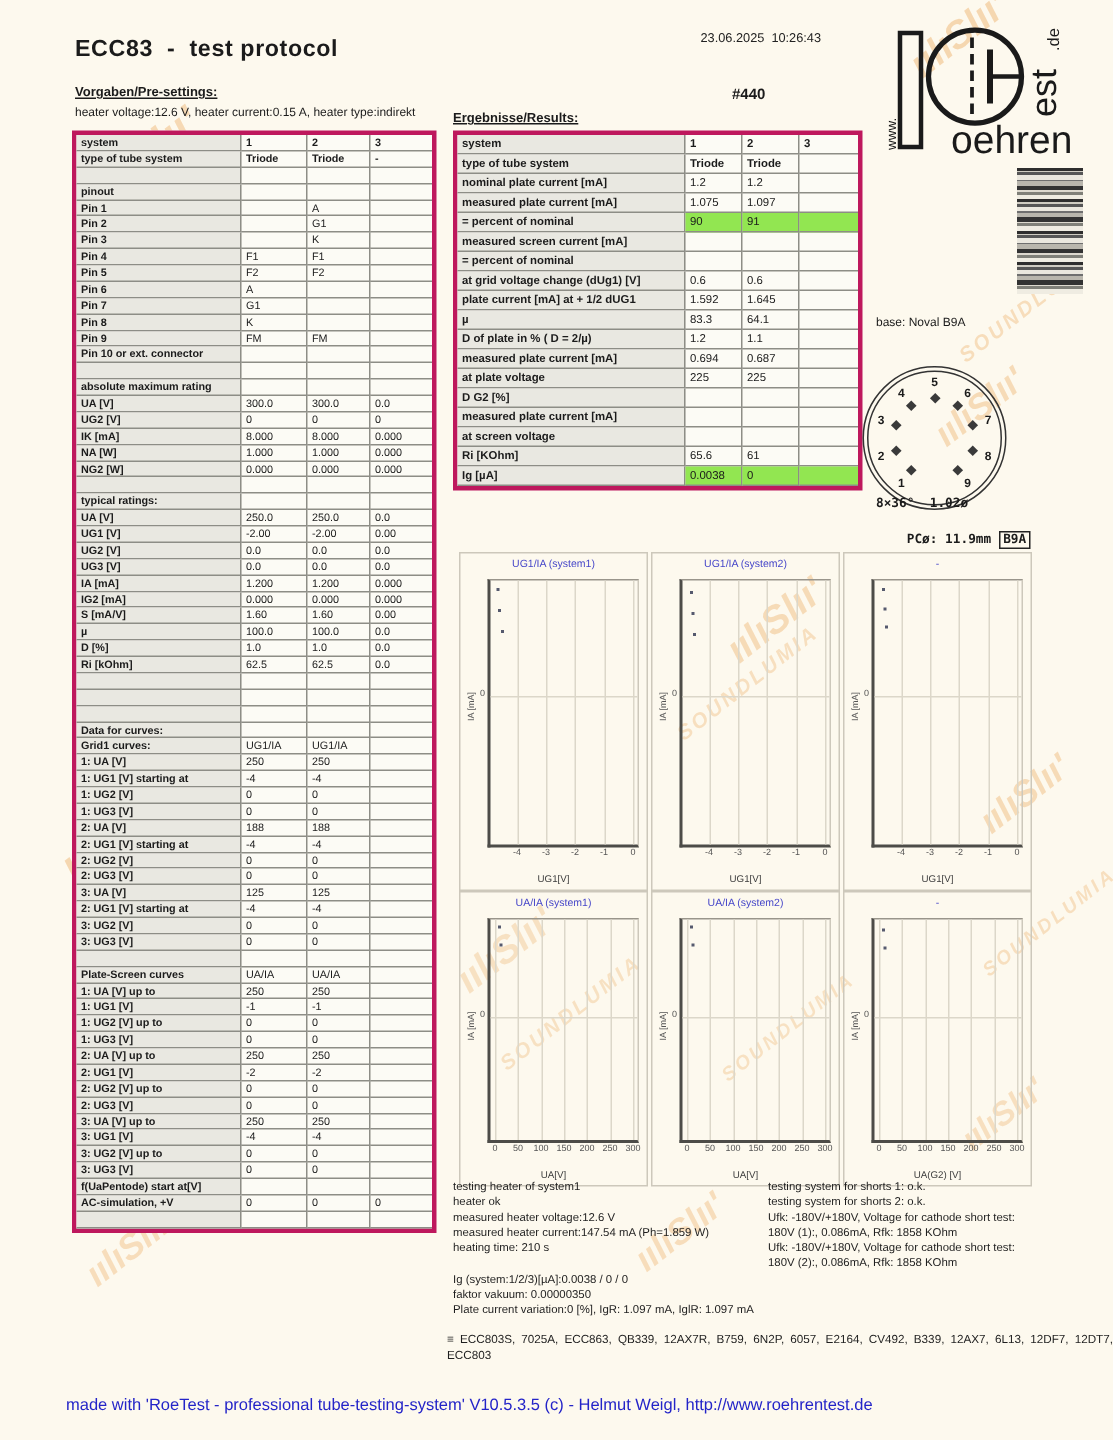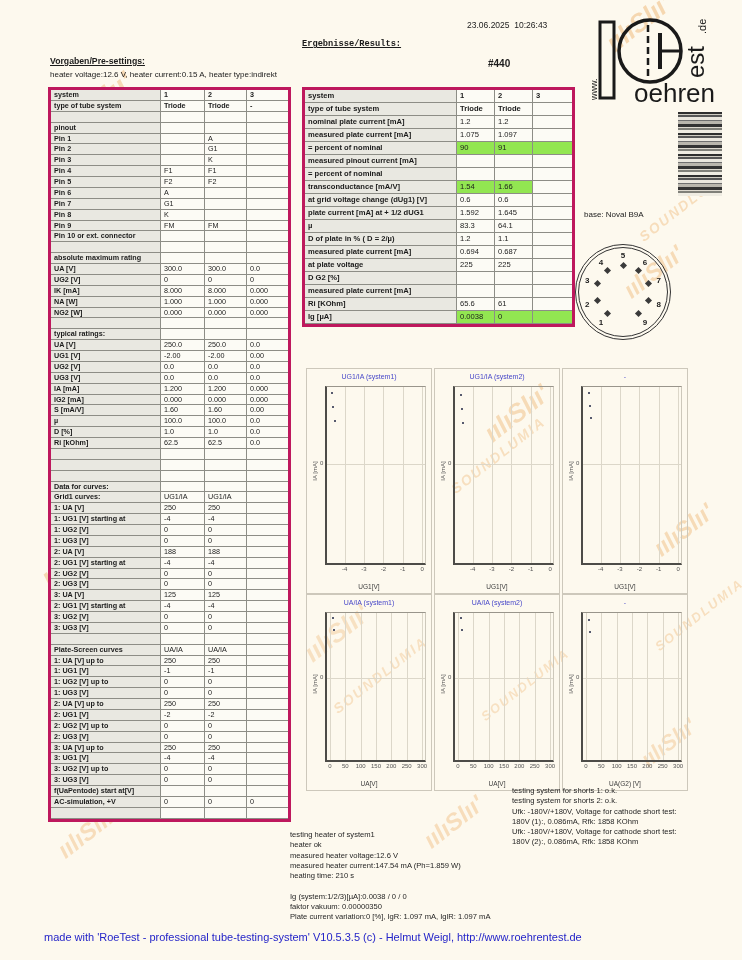--- a/index.html
+++ b/index.html
@@ -90,22 +90,23 @@
       <div class="wm" style="left: 648px; top: 540px; font-size: 24px; opacity: 0.3;">ıılıSlıı'</div>
       <div class="wm" style="left: 652px; top: 642px; font-size: 13px; opacity: 0.26; letter-spacing: 2px;">SOUNDLUMIA</div>
       <div class="wm" style="left: 298px; top: 644px; font-size: 26px; opacity: 0.24;">ıılıSlıı'</div>
       <div class="wm" style="left: 330px; top: 704px; font-size: 14px; opacity: 0.24; letter-spacing: 2px;">SOUNDLUMIA</div>
       <div class="wm" style="left: 418px; top: 832px; font-size: 24px; opacity: 0.28;">ıılıSlıı'</div>
       <div class="wm" style="left: 52px; top: 842px; font-size: 24px; opacity: 0.28;">ıılıSlıı'</div>
       <div class="wm" style="left: 478px; top: 712px; font-size: 13px; opacity: 0.24; letter-spacing: 2px;">SOUNDLUMIA</div>
       <div class="wm" style="left: 636px; top: 752px; font-size: 22px; opacity: 0.26;">ıılıSlıı'</div>
     </div>
 
+  <div class="abs title">ECC83  -  test protocol</div>
   <div class="abs heading" style="left:50px;top:56px;">Vorgaben/Pre-settings:</div>
-  <div class="abs heading" style="left:302px;top:39px;font-family:Liberation Mono, monospace;">Ergebnisse/Results:</div>
+  <div class="abs heading" style="left:302px;top:73px;">Ergebnisse/Results:</div>
   <div class="abs heater">heater voltage:12.6 V, heater current:0.15 A, heater type:indirekt</div>
   <div class="abs datetime">23.06.2025  10:26:43</div>
   <div class="abs serial">#440</div>
 
   <div class="abs logo">
     <svg width="140" height="102" viewBox="0 0 140 102">
       <text x="9" y="94" font-size="9" transform="rotate(-90 9 94)">www.</text>
       <rect x="12" y="16" width="14" height="76" fill="none" stroke="#1a1a1a" stroke-width="3"></rect>
       <circle cx="62" cy="45" r="31" fill="none" stroke="#1a1a1a" stroke-width="3.5"></circle>
       <line x1="60" y1="19" x2="60" y2="72" stroke="#1a1a1a" stroke-width="2.5" stroke-dasharray="7 4"></line>
@@ -548,35 +549,29 @@
         <div class="td">1.097</div>
         <div class="td"></div>
       </div>
       <div class="tr">
         <div class="td lbl">= percent of nominal</div>
         <div class="td green">90</div>
         <div class="td green">91</div>
         <div class="td green"></div>
       </div>
       <div class="tr">
-        <div class="td lbl">measured pinout current [mA]</div>
+        <div class="td lbl">measured screen current [mA]</div>
         <div class="td"></div>
         <div class="td"></div>
         <div class="td"></div>
       </div>
       <div class="tr">
         <div class="td lbl">= percent of nominal</div>
         <div class="td"></div>
         <div class="td"></div>
-        <div class="td"></div>
-      </div>
-      <div class="tr">
-        <div class="td lbl">transconductance [mA/V]</div>
-        <div class="td green">1.54</div>
-        <div class="td green">1.66</div>
         <div class="td"></div>
       </div>
       <div class="tr">
         <div class="td lbl">at grid voltage change (dUg1) [V]</div>
         <div class="td">0.6</div>
         <div class="td">0.6</div>
         <div class="td"></div>
       </div>
       <div class="tr">
         <div class="td lbl">plate current [mA] at + 1/2 dUG1</div>
@@ -609,20 +604,26 @@
         <div class="td"></div>
       </div>
       <div class="tr">
         <div class="td lbl">D G2 [%]</div>
         <div class="td"></div>
         <div class="td"></div>
         <div class="td"></div>
       </div>
       <div class="tr">
         <div class="td lbl">measured plate current [mA]</div>
+        <div class="td"></div>
+        <div class="td"></div>
+        <div class="td"></div>
+      </div>
+      <div class="tr">
+        <div class="td lbl">at screen voltage</div>
         <div class="td"></div>
         <div class="td"></div>
         <div class="td"></div>
       </div>
       <div class="tr">
         <div class="td lbl">Ri [KOhm]</div>
         <div class="td">65.6</div>
         <div class="td">61</div>
         <div class="td"></div>
       </div>
@@ -650,20 +651,23 @@
       <div class="pnum" style="left: 48px; top: 10.5px;">5</div>
       <div class="pin" style="left: 61.3702px; top: 23.6565px;"></div>
       <div class="pnum" style="left: 70.0419px; top: 17.6619px;">6</div>
       <div class="pin" style="left: 71.1785px; top: 37.1565px;"></div>
       <div class="pnum" style="left: 83.6646px; top: 36.4119px;">7</div>
       <div class="pin" style="left: 71.1785px; top: 53.8435px;"></div>
       <div class="pnum" style="left: 83.6646px; top: 59.5881px;">8</div>
       <div class="pin" style="left: 61.3702px; top: 67.3435px;"></div>
       <div class="pnum" style="left: 70.0419px; top: 78.3381px;">9</div>
     </div>
+  <div class="abs dims"><span>8×36°  1.02ø</span><br>
+    <span>PCø: 11.9mm</span><span class="badge">B9A</span>
+  </div>
 
   <div class="chart r1" style="left:306px;top:368px;">
       <div class="ctitle">UG1/IA (system1)</div>
       <div class="plot">
         <div class="vgrid" style="left: 18%;"></div>
         <div class="xtick" style="left: 18%; top: calc(100% + 3px);">-4</div>
         <div class="vgrid" style="left: 37.75%;"></div>
         <div class="xtick" style="left: 37.75%; top: calc(100% + 3px);">-3</div>
         <div class="vgrid" style="left: 57.5%;"></div>
         <div class="xtick" style="left: 57.5%; top: calc(100% + 3px);">-2</div>
@@ -793,36 +797,40 @@
         <div class="xtick" style="left: 97%; top: calc(100% + 3px);">300</div>
         <div class="hgrid" style="top: 44%;"></div>
         <div class="ytick" style="left: -7px; top: calc(44% - 4px);">0</div>
         <div class="dot" style="left: 5%; top: 4%;"></div>
         <div class="dot" style="left: 6%; top: 12%;"></div>
       </div>
       <div class="ylab">IA [mA]</div>
       <div class="xlab">UA(G2) [V]</div>
     </div>
 
-  <div class="notes" style="left:290px;top:786px;width:208px;margin-top:44px;">
+  <div class="notes" style="left:302px;top:786px;width:208px;">
       <div>testing heater of system1</div>
       <div>heater ok</div>
       <div>measured heater voltage:12.6 V</div>
       <div>measured heater current:147.54 mA (Ph=1.859 W)</div>
       <div>heating time: 210 s</div>
       <div></div>
       <div>Ig (system:1/2/3)[µA]:0.0038 / 0 / 0</div>
       <div>faktor vakuum: 0.00000350</div>
       <div>Plate current variation:0 [%], IgR: 1.097 mA, IglR: 1.097 mA</div>
     </div>
   <div class="notes" style="left:512px;top:786px;width:228px;">
       <div>testing system for shorts 1: o.k.</div>
       <div>testing system for shorts 2: o.k.</div>
       <div>Ufk: -180V/+180V, Voltage for cathode short test:</div>
       <div>180V (1):, 0.086mA, Rfk: 1858 KOhm</div>
       <div>Ufk: -180V/+180V, Voltage for cathode short test:</div>
       <div>180V (2):, 0.086mA, Rfk: 1858 KOhm</div>
     </div>
 
+  <div class="equi">
+    <span>≡</span>
+    <span>ECC803S, 7025A, ECC863, QB339, 12AX7R, B759, 6N2P, 6057, E2164, CV492, B339, 12AX7, 6L13, 12DF7, 12DT7, ECC803</span>
+  </div>
 
   <div class="footer">made with 'RoeTest - professional tube-testing-system' V10.5.3.5 (c) - Helmut Weigl, http://www.roehrentest.de</div>
 
 </div>
 
 </body></html>

